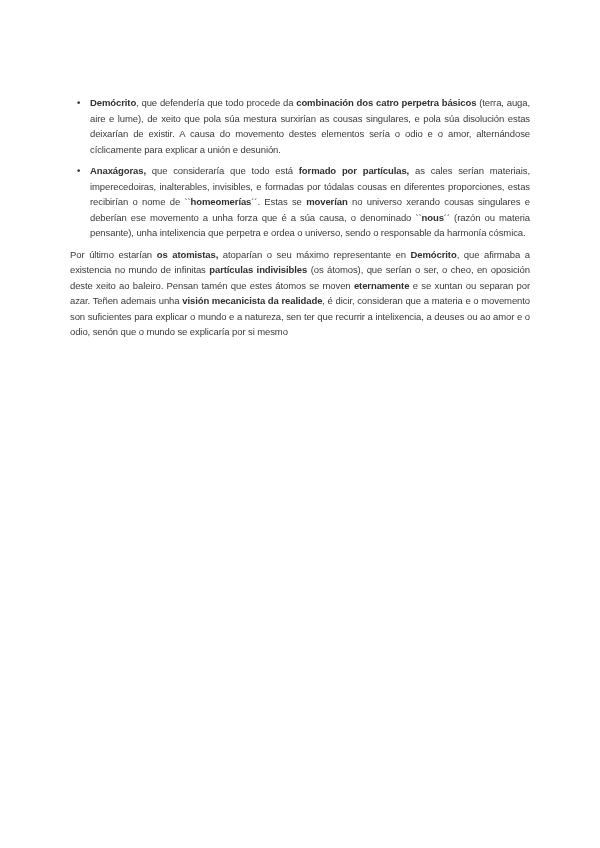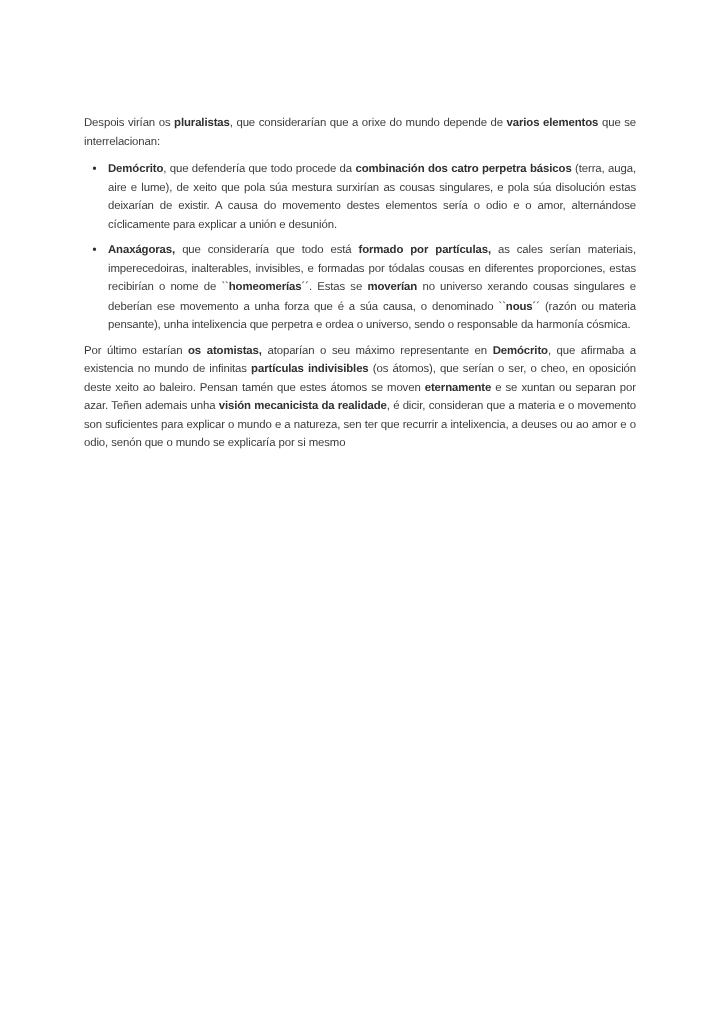--- a/index.html
+++ b/index.html
@@ -52,21 +52,20 @@
   .closing {
     margin: 0;
   }
 </style>
 </head>
 <body>
 
 <div class="page">
   <div class="content">
 
-    <p class="para">Despois virían os <b>pluralistas</b>, que considerarían que a orixe do mundo depende de <b>varios elementos</b> que se interrelacionan:</p>
 
     <ul class="bullets">
       <li>
         <span class="bullet">•</span>
         <span><b>Demócrito</b>, que defendería que todo procede da <b>combinación dos catro perpetra básicos</b> (terra, auga, aire e lume), de xeito que pola súa mestura surxirían as cousas singulares, e pola súa disolución estas deixarían de existir. A causa do movemento destes elementos sería o odio e o amor, alternándose cíclicamente para explicar a unión e desunión.</span>
       </li>
       <li>
         <span class="bullet">•</span>
         <span><b>Anaxágoras,</b> que consideraría que todo está <b>formado por partículas,</b> as cales serían materiais, imperecedoiras, inalterables, invisibles, e formadas por tódalas cousas en diferentes proporciones, estas recibirían o nome de ``<b>homeomerías</b>´´. Estas se <b>moverían</b> no universo xerando cousas singulares e deberían ese movemento a unha forza que é a súa causa, o denominado ``<b>nous</b>´´ (razón ou materia pensante), unha intelixencia que perpetra e ordea o universo, sendo o responsable da harmonía cósmica.</span>
       </li>

